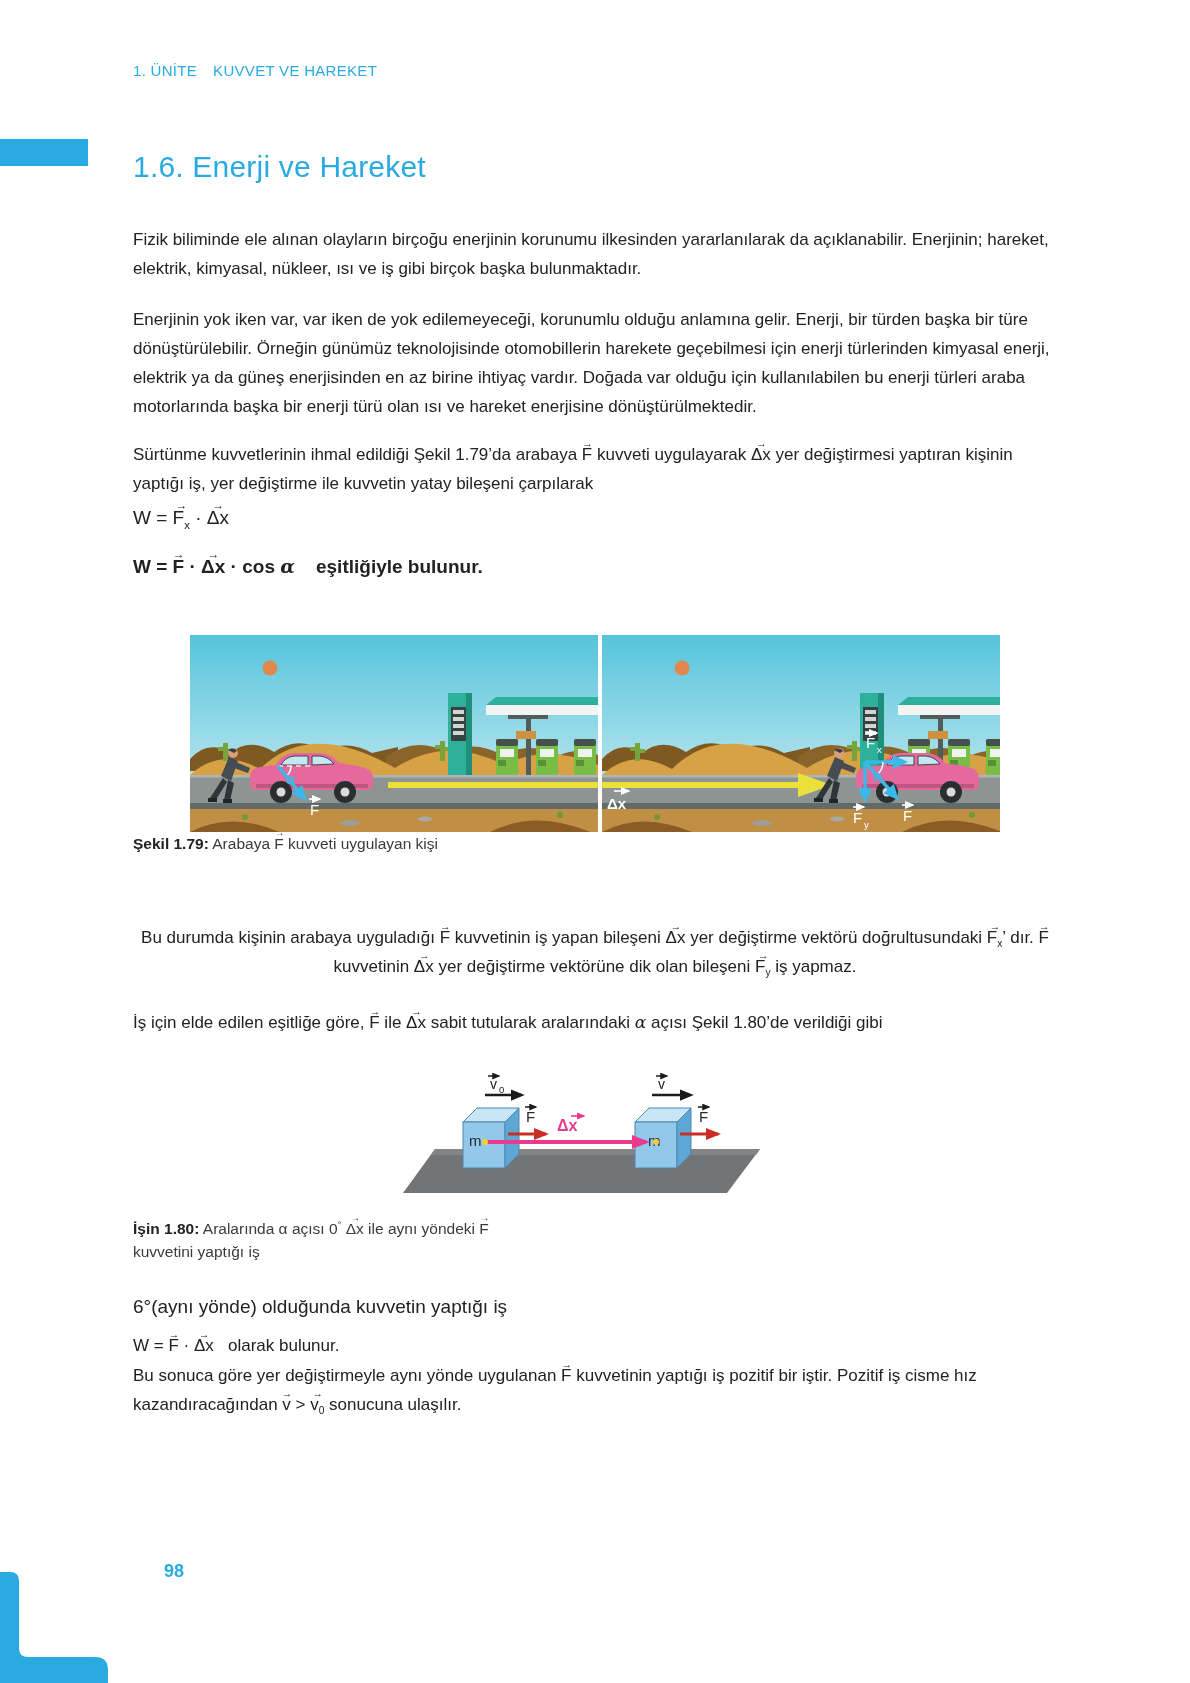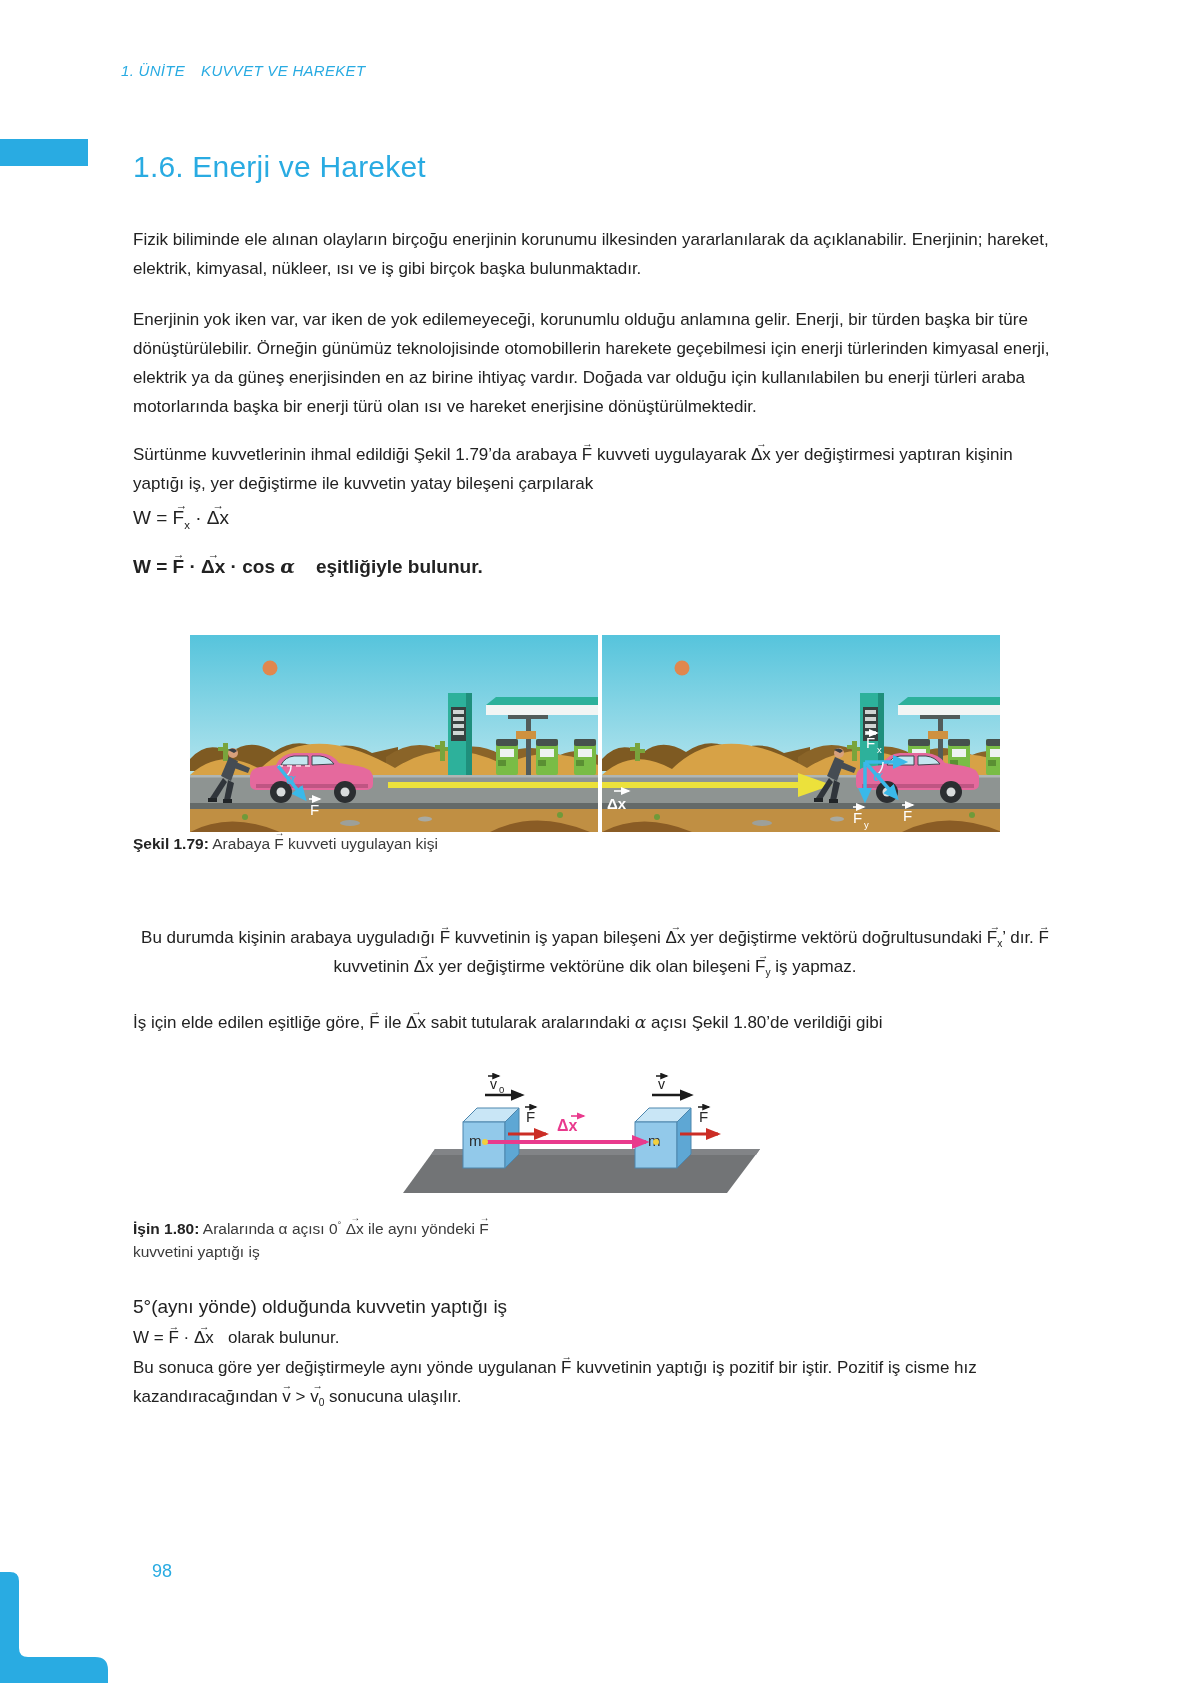--- a/index.html
+++ b/index.html
@@ -1,19 +1,19 @@
 <!DOCTYPE html>
 <html lang="tr" style="--accent: #29ABE2;"><head>
 <meta charset="utf-8">
 <style>
   html,body{margin:0;padding:0;}
   body{background:#ffffff;font-family:"Liberation Sans",sans-serif;}
   .page{position:relative;width:1190px;height:1683px;background:#ffffff;overflow:hidden;}
 
-  .unit-header{position:absolute;top:62px;left:121px;font-size:15px;font-style:italic;
+  .unit-header{position:absolute;top:62px;left:133px;font-size:15px;
     color:var(--accent);letter-spacing:.3px;}
   .unit-header .topic{margin-left:16px;}
 
   .accent-bar{position:absolute;left:0;top:139px;width:88px;height:27px;background:var(--accent);}
 
   h1.page-title{position:absolute;top:150px;left:133px;margin:0;font-size:30px;font-weight:normal;
     color:var(--accent);letter-spacing:.2px;}
 
   .content{position:absolute;top:225px;left:133px;width:924px;color:#222222;
     font-size:17px;line-height:29px;}
@@ -21,30 +21,30 @@
   p.p2{margin-top:22px;} p.p3{margin-top:10px;} p.p4{margin-top:19px;}
   p.eq{font-size:19px;line-height:32px;white-space:pre-wrap;}
   p.eq1{margin-top:4px;} p.eq2{margin-top:16px;font-weight:bold;}
   .figure179{margin-top:52px;margin-left:57px;width:810px;height:197px;line-height:0;}
   .caption{font-size:15.5px;line-height:23px;color:#3b3b3b;}
   .caption b{color:#232323;}
   .cap179{margin-top:30px;margin-left:70px;}
   .figure180{margin-top:34px;margin-left:257px;width:420px;height:142px;line-height:0;}
   .cap180{margin-top:2px;margin-left:265px;width:540px;}
   p.p5{margin-top:68px;text-align:center;} p.p6{margin-top:27px;}
-  p.p7a{margin-top:28px;} p.p7b{line-height:30px;white-space:pre-wrap;}
+  p.p7a{margin-top:28px;} p.p7b{line-height:30px;white-space:pre-wrap;margin-top:8px;}
 
   .vec{position:relative;display:inline-block;line-height:1;}
   .vec::before{content:"\2192";position:absolute;left:50%;top:-0.80em;transform:translateX(-50%);
     font-size:0.62em;letter-spacing:-1px;}
   .vec sub{font-size:0.6em;}
   sup{font-size:0.62em;}
   em.greek{font-family:"DejaVu Serif",serif;font-style:italic;}
 
-  .page-number{position:absolute;left:152px;top:1561px;font-size:18px;color:var(--accent);}
+  .page-number{position:absolute;left:164px;top:1561px;font-size:18px;color:var(--accent);font-weight:bold;}
   .corner-decoration{position:absolute;left:0;bottom:0;width:120px;height:120px;}
 
   svg text{font-family:"Liberation Sans",sans-serif;}
   .svg-it{font-family:"DejaVu Serif",serif;font-style:italic;}
 </style>
 </head>
 <body>
 
 <div class="page">
 
@@ -273,21 +273,21 @@
         <g>
           <line x1="290" y1="63" x2="328" y2="63" stroke="#cb2d25" stroke-width="3" marker-end="url(#mR)"></line>
           <line x1="308" y1="36" x2="319" y2="36" stroke="#1b1b1b" stroke-width="1.5" marker-end="url(#mBs)"></line>
           <text x="309" y="51" font-size="15" fill="#2a2a2a">F</text>
         </g>
       </svg>
     </div>
 
     <p class="caption cap180"><b>İşin 1.80:</b> Aralarında α açısı 0<sup>°</sup> <span class="vec">Δx</span> ile aynı yöndeki <span class="vec">F</span><br>kuvvetini yaptığı iş</p>
 
-    <p class="p7a eq">5°(aynı yönde) olduğunda kuvvetin yaptığı iş</p>
+    <p class="p7a eq">6°(aynı yönde) olduğunda kuvvetin yaptığı iş</p>
     <p class="p7b">W = <span class="vec">F</span> · <span class="vec">Δx</span>   olarak bulunur.</p>
     <p class="p7c">Bu sonuca göre yer değiştirmeyle aynı yönde uygulanan <span class="vec">F</span> kuvvetinin yaptığı iş pozitif bir iştir. Pozitif iş cisme hız kazandıracağından <span class="vec">v</span> &gt; <span class="vec">v<sub>0</sub></span> sonucuna ulaşılır.</p>
   </div>
 
   <div class="page-number">98</div>
 
   <svg class="corner-decoration" width="120" height="120" viewBox="0 0 120 120">
     <path d="M0,9 L10,9 Q19,9 19,18 L19,85 Q19,94 28,94 L95,94 Q108,94 108,107 L108,120 L0,120 Z" fill="#29ABE2"></path>
   </svg>
 

